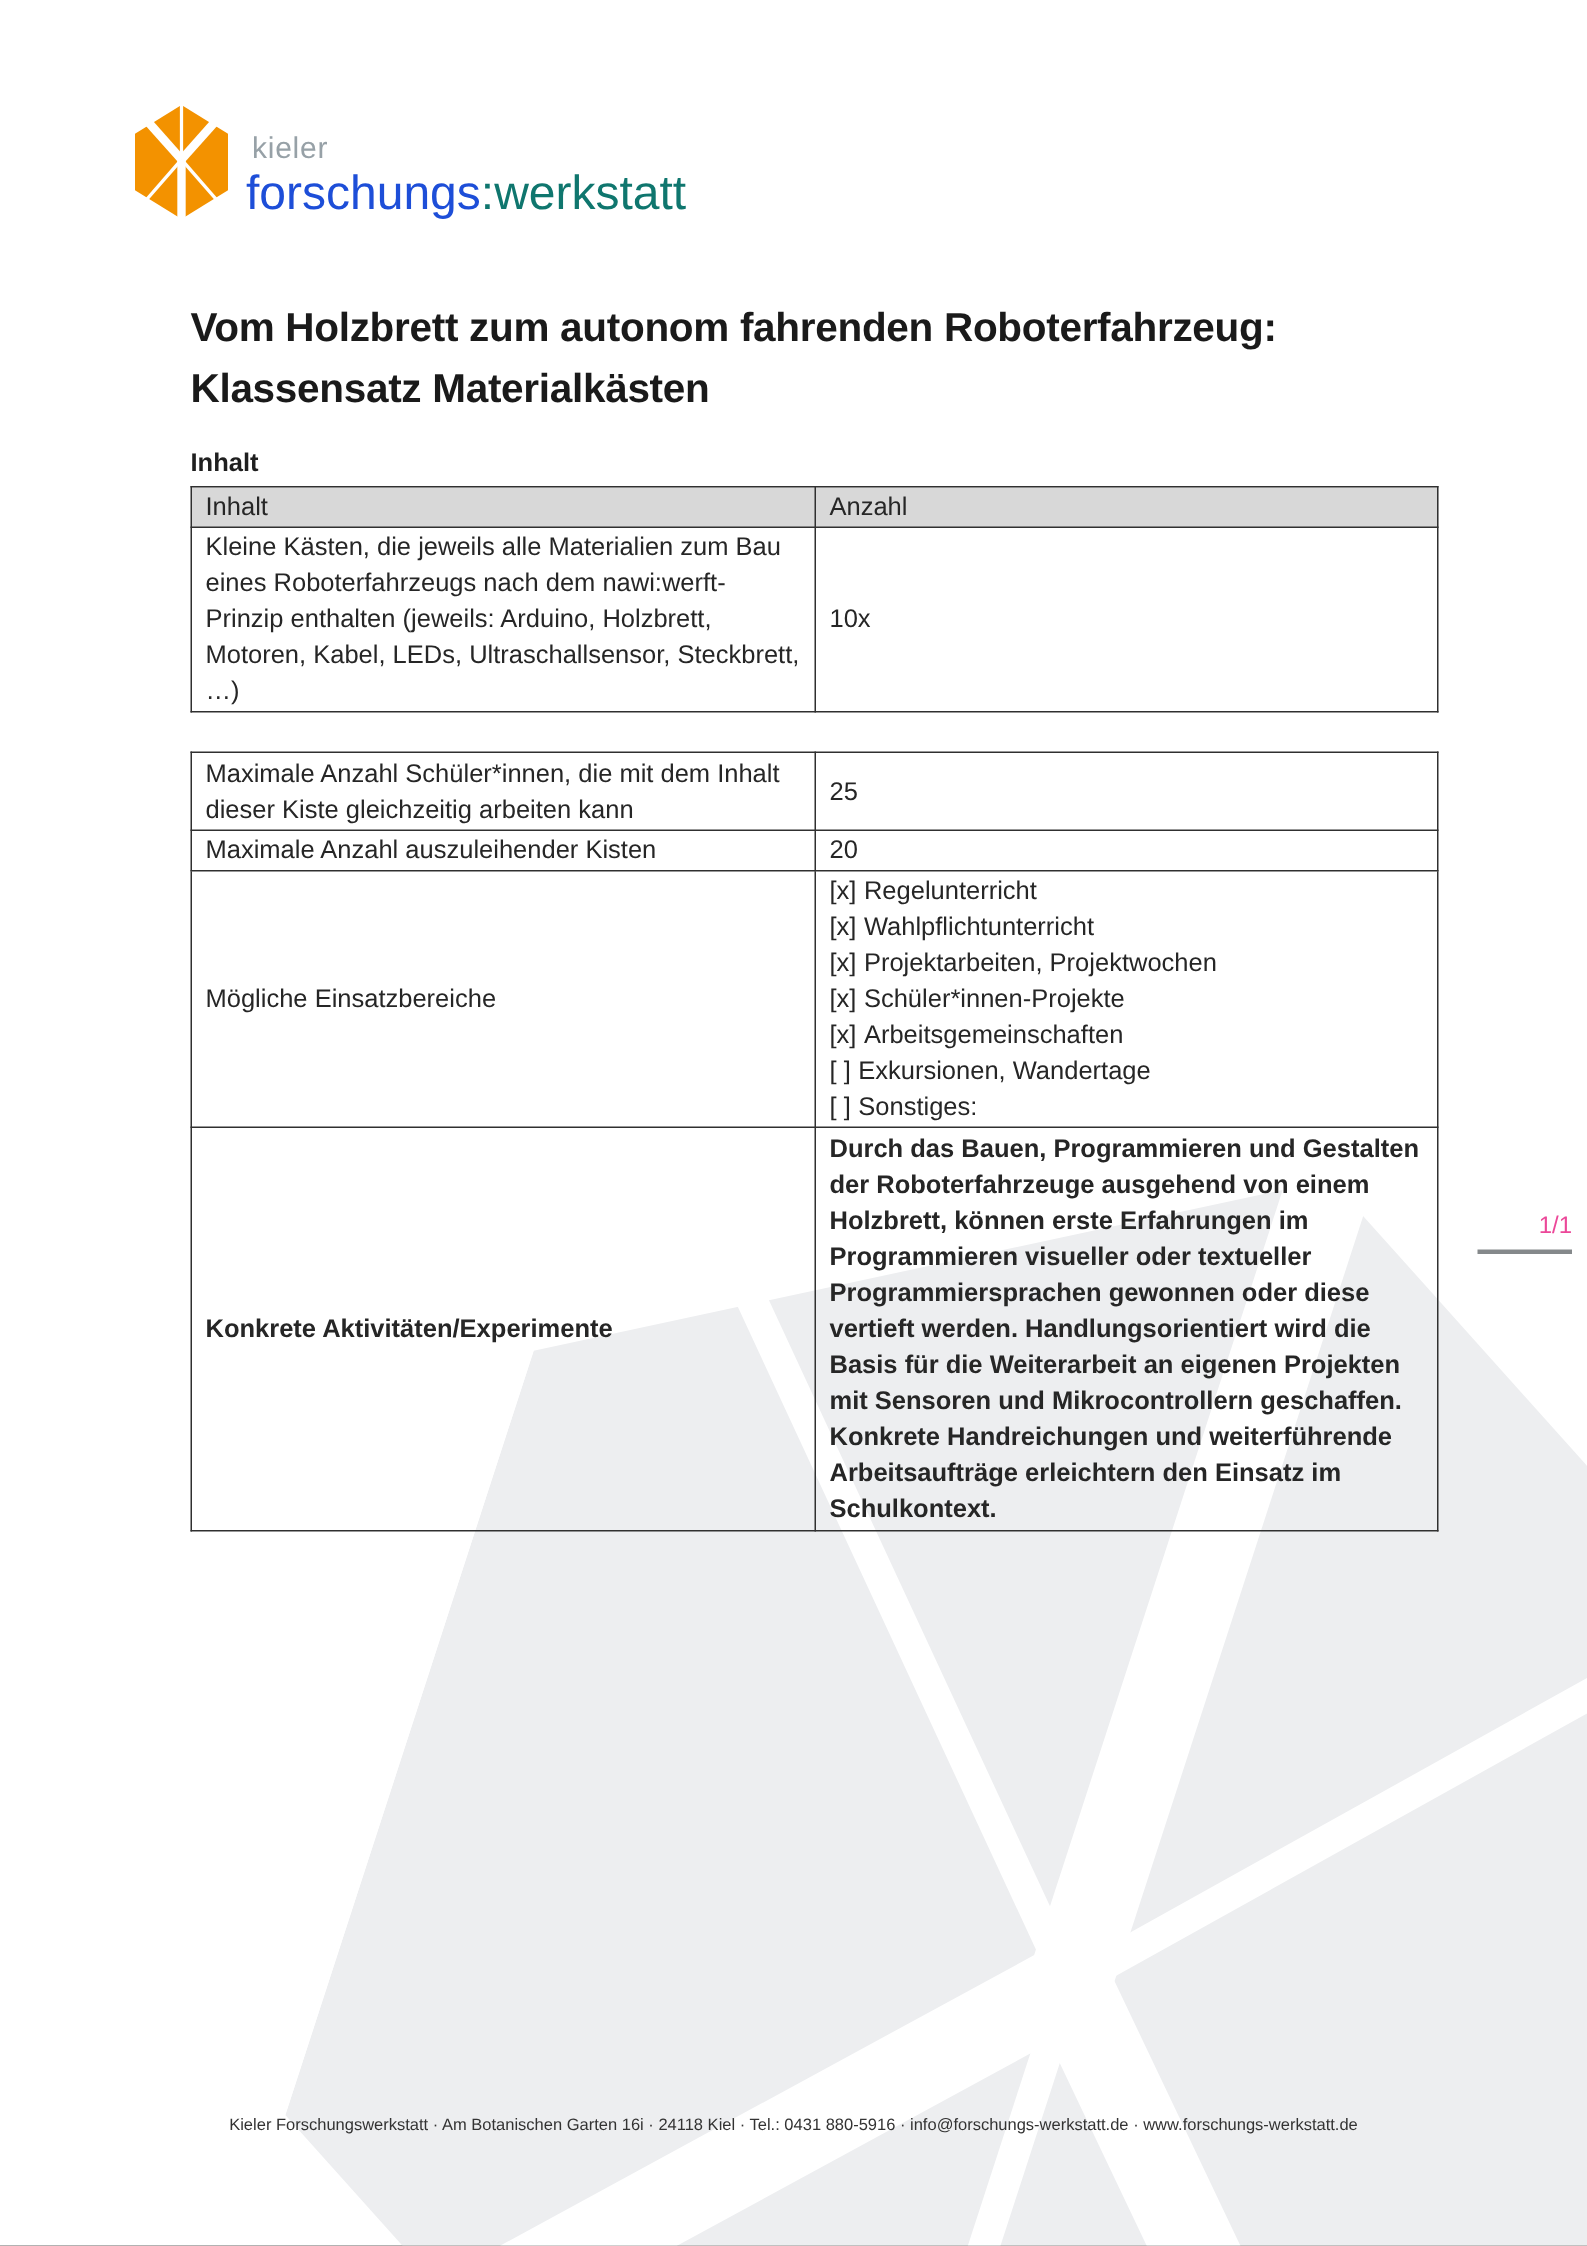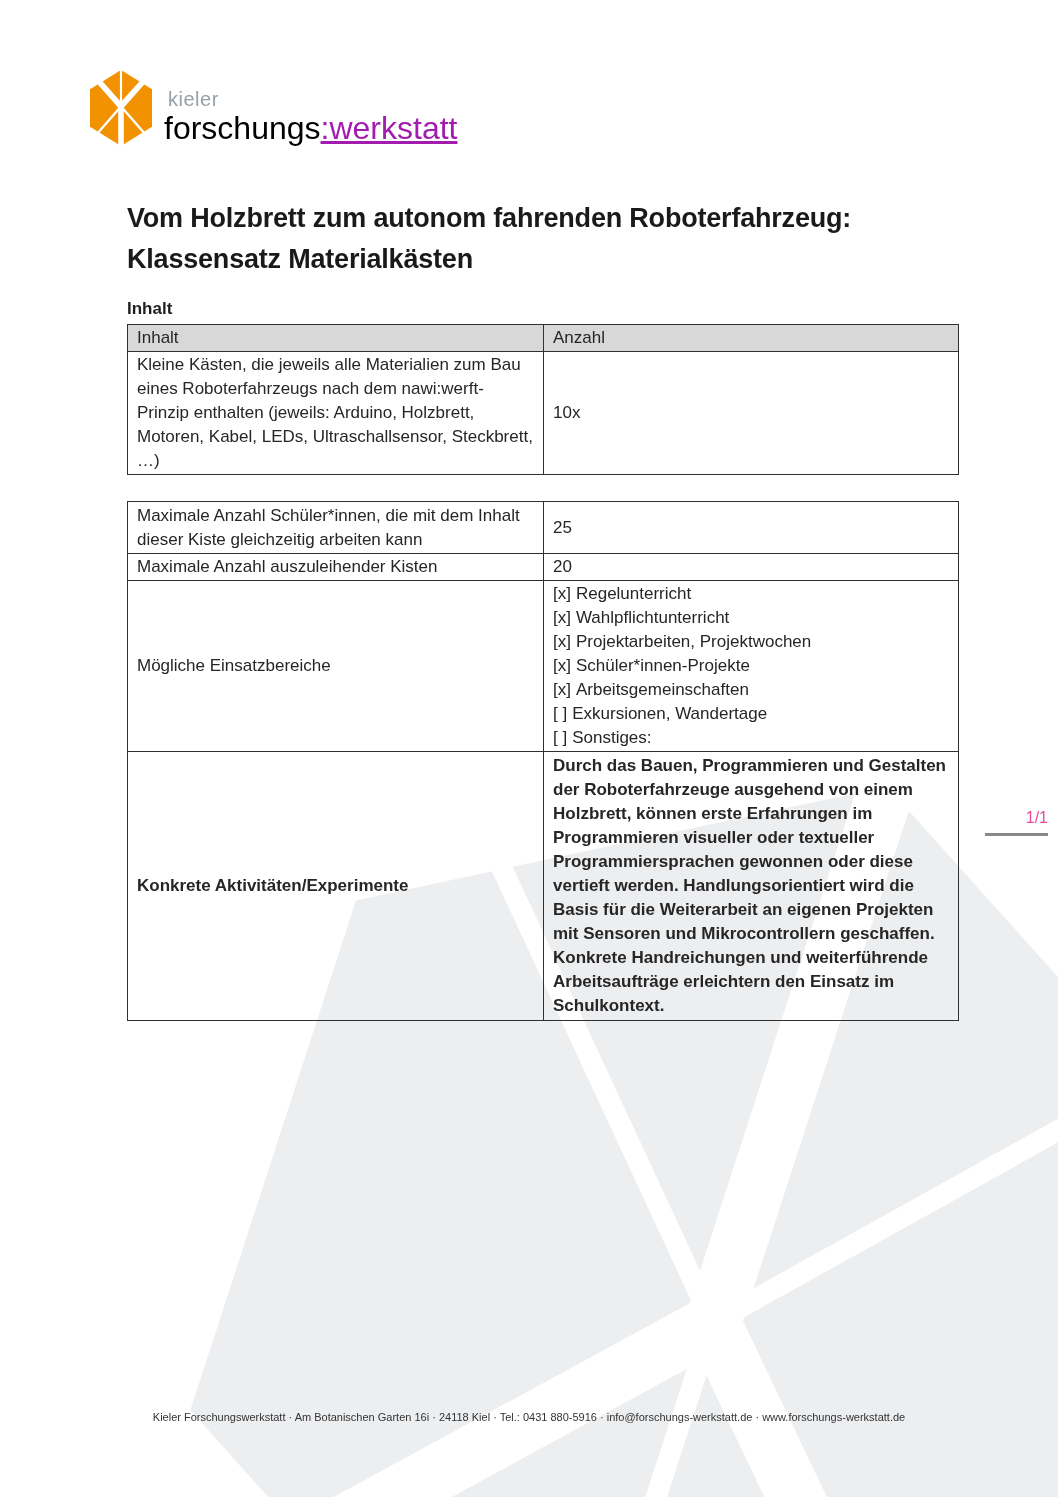--- a/index.html
+++ b/index.html
@@ -26,22 +26,22 @@
     position:absolute;left:90px;top:70px;
     display:flex;align-items:flex-end;
     z-index:2;
   }
   .logo-hex{width:62px;height:76px;display:block;}
   .wordmark{margin-left:12px;padding-bottom:2px;line-height:1;}
   .wordmark .small{
     font-size:20px;color:#97a1a7;letter-spacing:0.5px;margin:0 0 3px 4px;
   }
   .wordmark .big{font-size:32px;letter-spacing:0;}
-  .wordmark .big .orange{color:#000000;}
-  .wordmark .big .slate{color:#a21caf;text-decoration:underline;}
+  .wordmark .big .orange{color:#1d4ed8;}
+  .wordmark .big .slate{color:#0f766e;}
   
   .content{
     position:absolute;left:127px;top:198px;width:831px;z-index:1;
   }
   h1.title{
     margin:0 0 17px 0;
     font-size:27px;line-height:41px;
     font-weight:bold;color:#1a1a1a;
     letter-spacing:-0.2px;
   }

